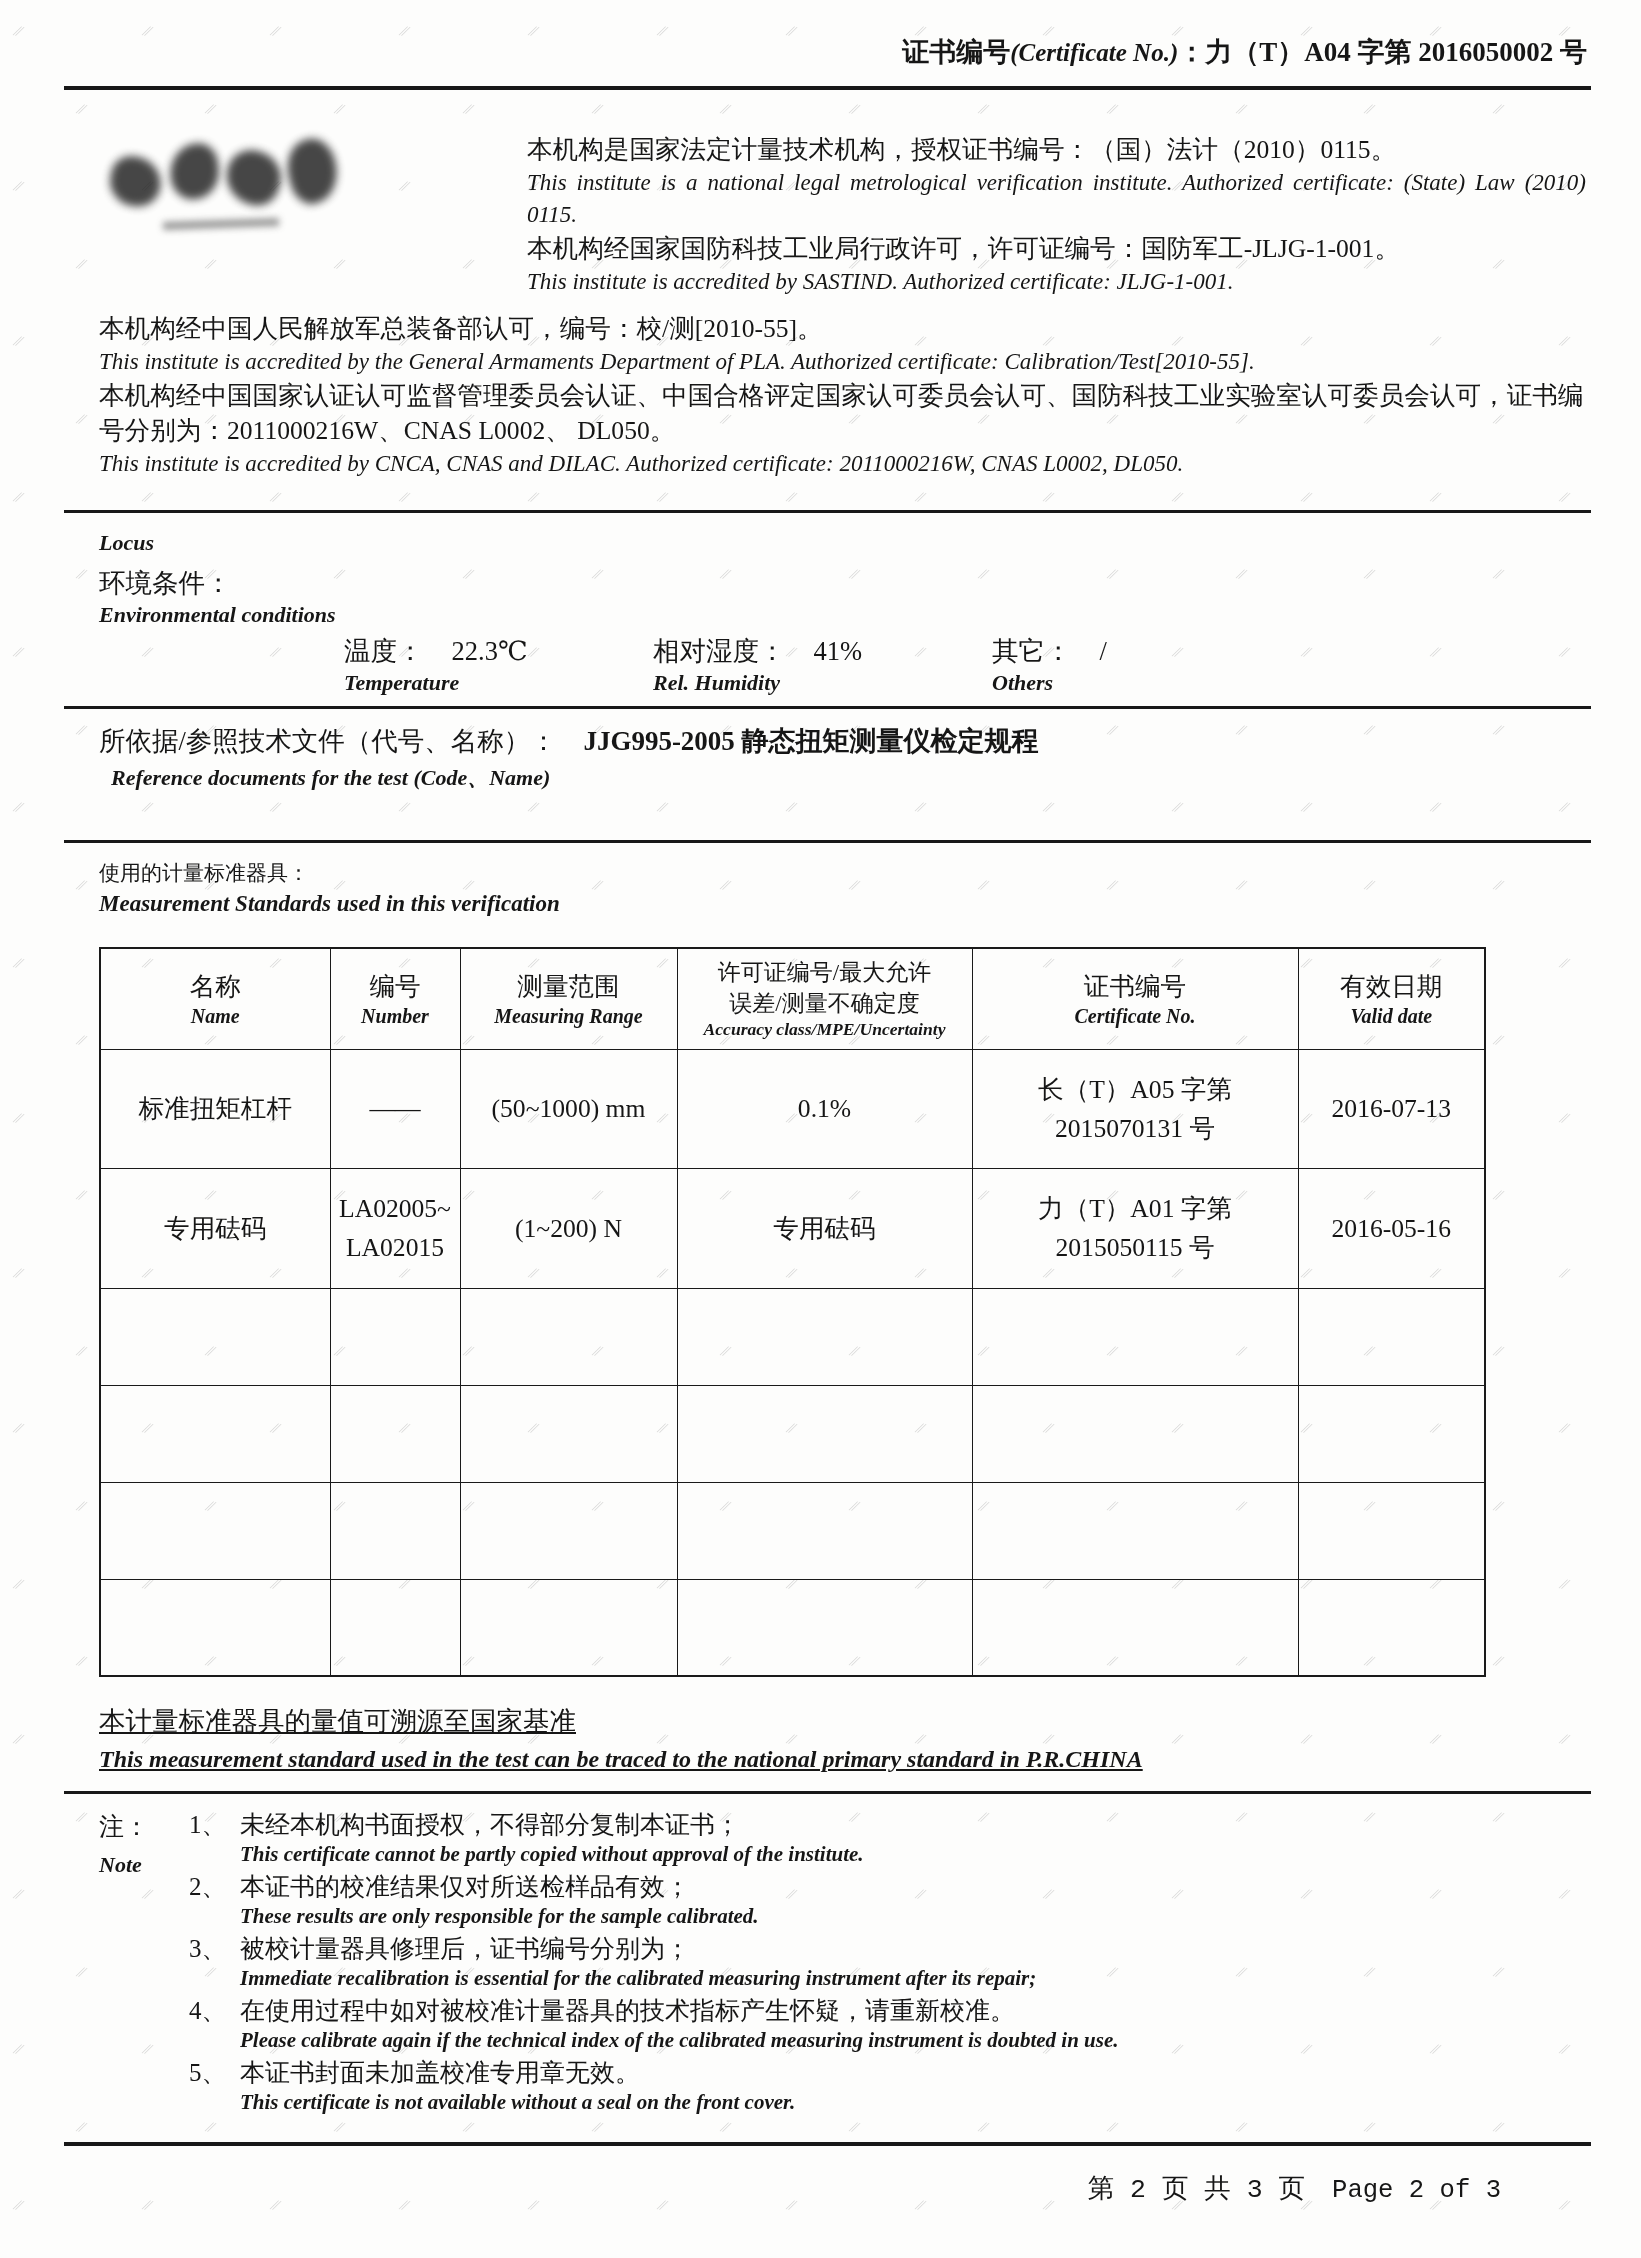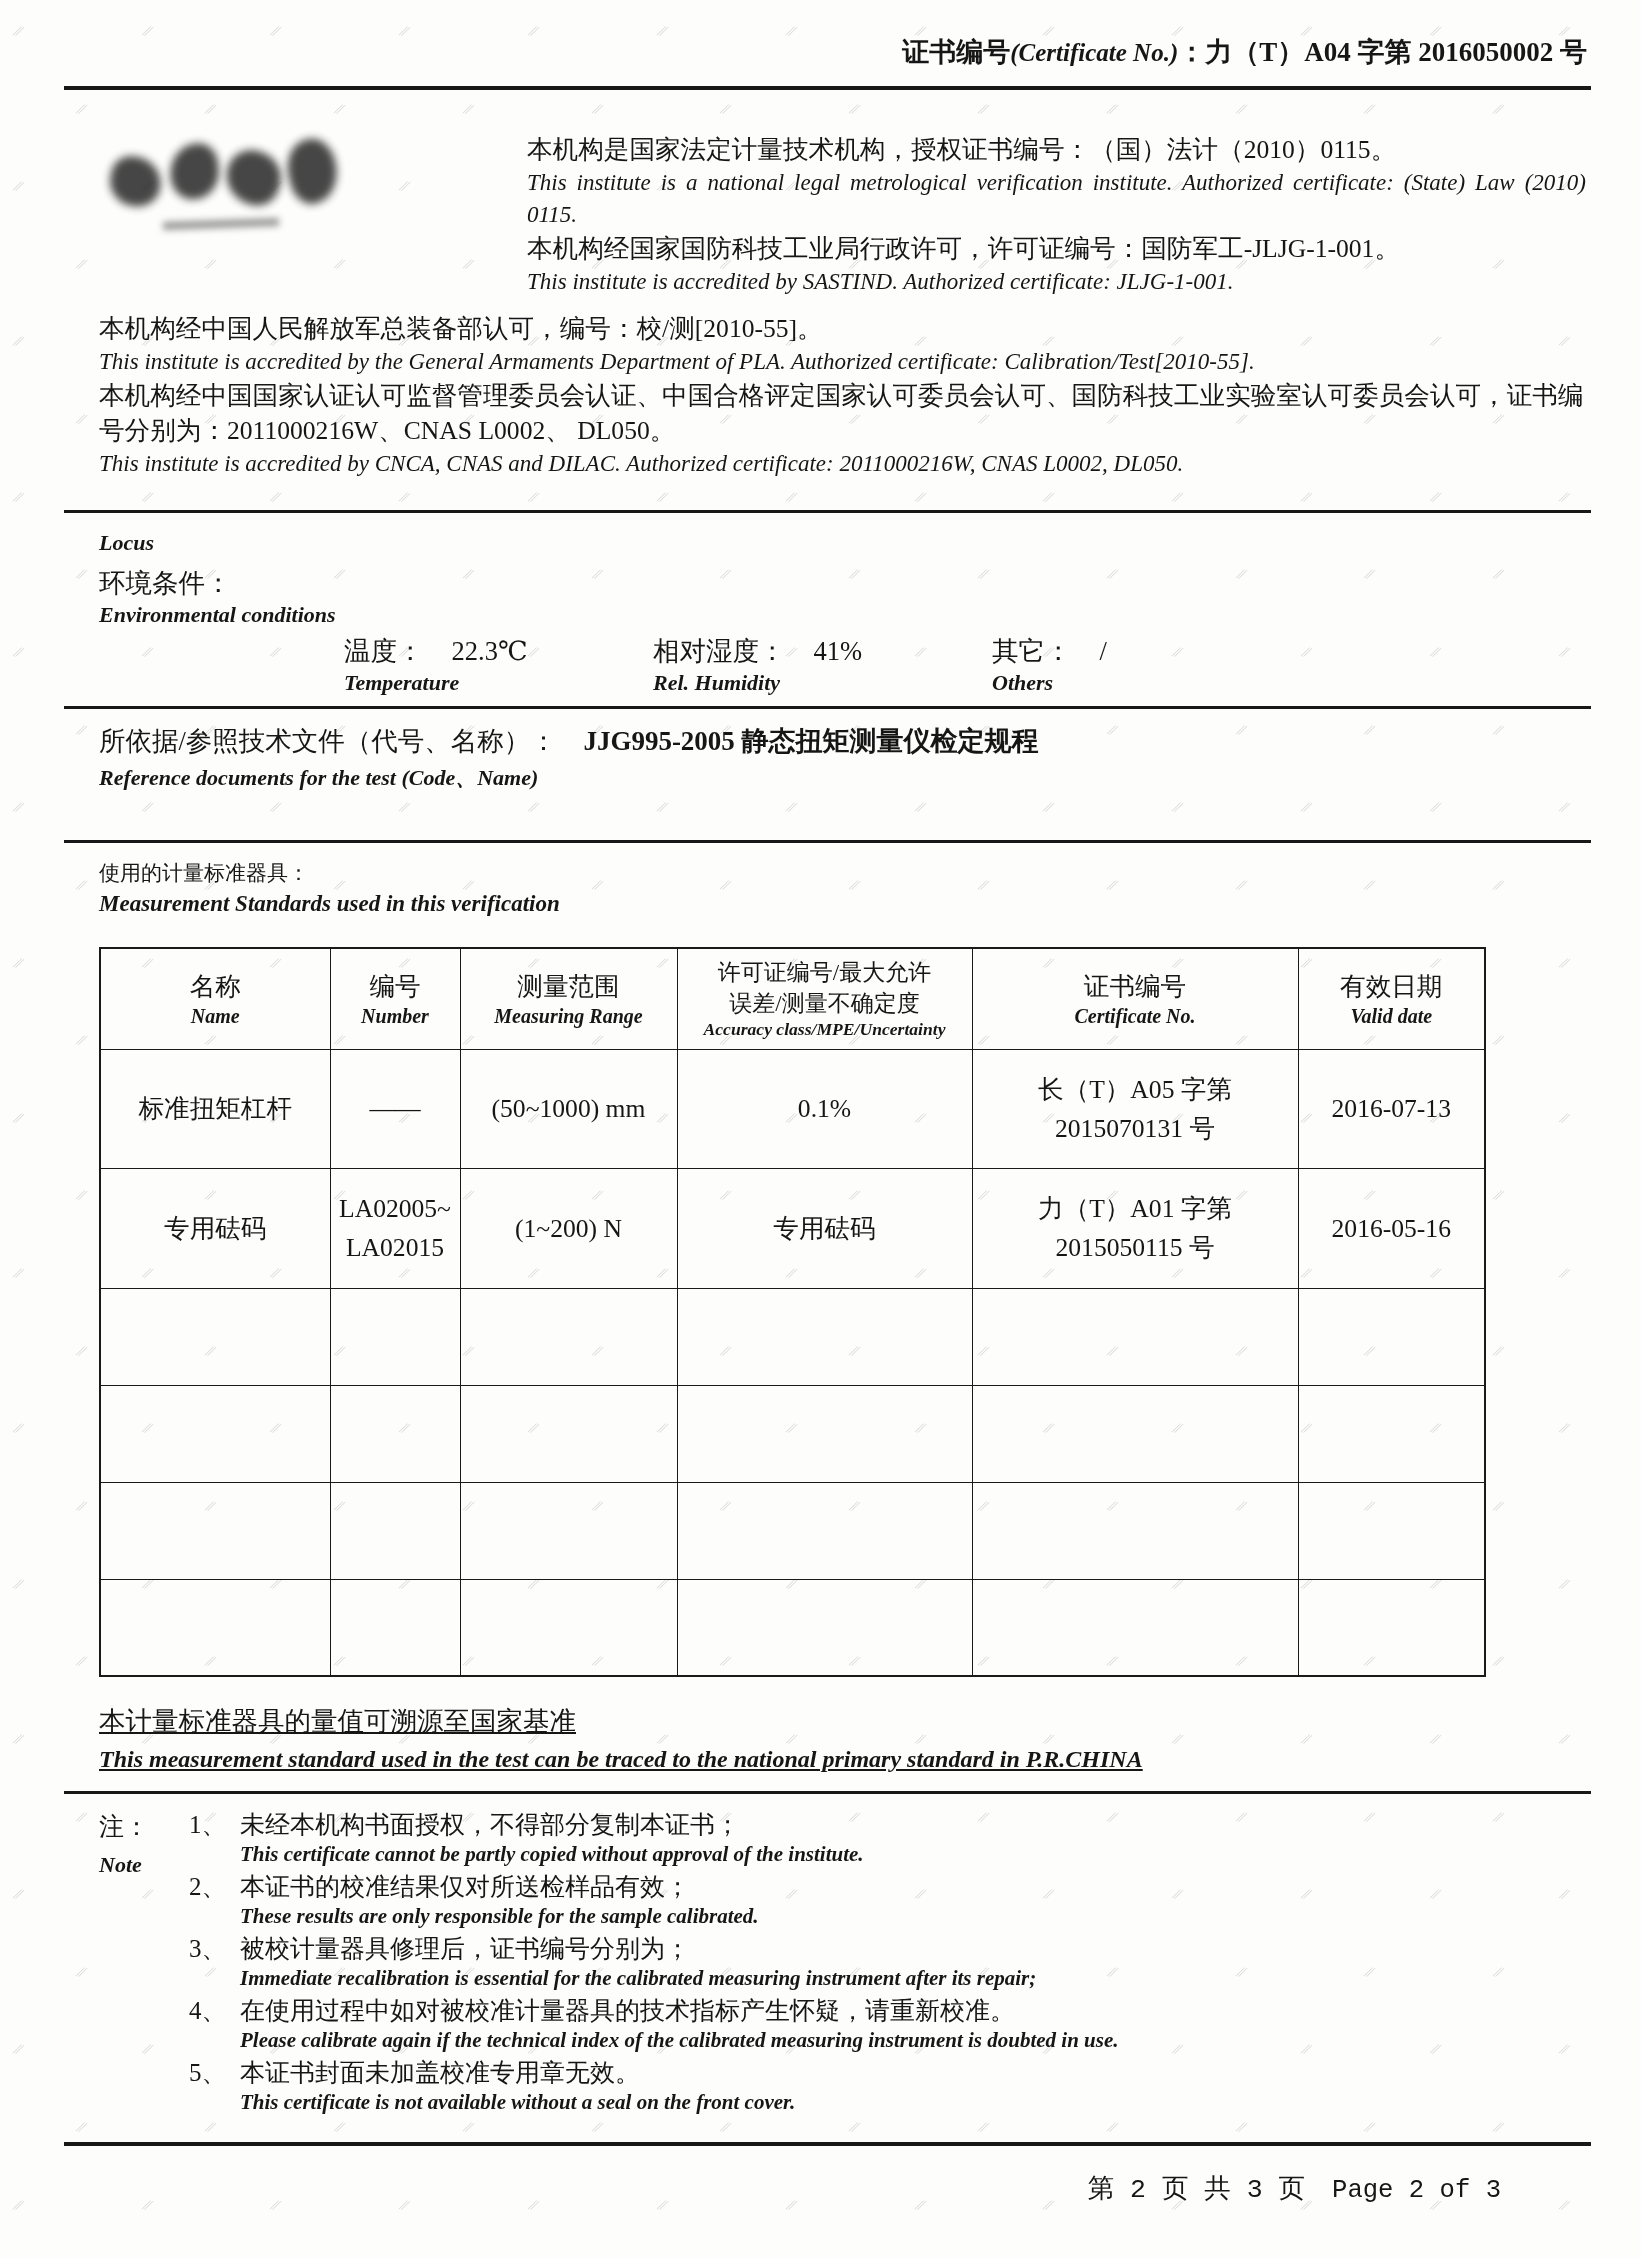--- a/index.html
+++ b/index.html
@@ -41,21 +41,21 @@
   .sub-en{font-weight:bold;font-style:italic;font-size:22px;line-height:27px;}
   .env-label{margin-top:8.8px;}
   .env-values{position:relative;height:88px;margin-top:5.3px;}
   .env-item{position:absolute;top:0;font-size:26.5px;white-space:nowrap;}
   #env-temp{left:245px;} #env-hum{left:554px;} #env-oth{left:893px;}
   .env-item .val{margin-left:28px;}
   
   .ref-sec{position:absolute;top:723px;left:99px;right:56px;}
   .ref-line{font-size:26.5px;}
   .ref-line .ref-value{font-weight:bold;font-size:27px;margin-left:26.5px;}
-  .ref-en{margin-top:5.3px;}
+  .ref-en{margin-top:5.3px;margin-left:12px;}
   
   .std-title{position:absolute;top:859px;left:99px;}
   .std-title .zh{font-size:21px;}
   .std-title .en{font-weight:bold;font-style:italic;font-size:23px;margin-top:3.5px;}
   #std-table{position:absolute;top:947px;left:99px;width:1385px;border-collapse:collapse;
              table-layout:fixed;border:2.6px solid #1a1a1a;}
   #std-table th,#std-table td{border:1.8px solid #1a1a1a;text-align:center;vertical-align:middle;
              white-space:pre-line;padding:1.8px 5.3px;overflow:hidden;}
   #std-table thead tr{height:101px;}
   tr.r1{height:119px;} tr.r2{height:120px;} tr.rempty{height:97px;}

